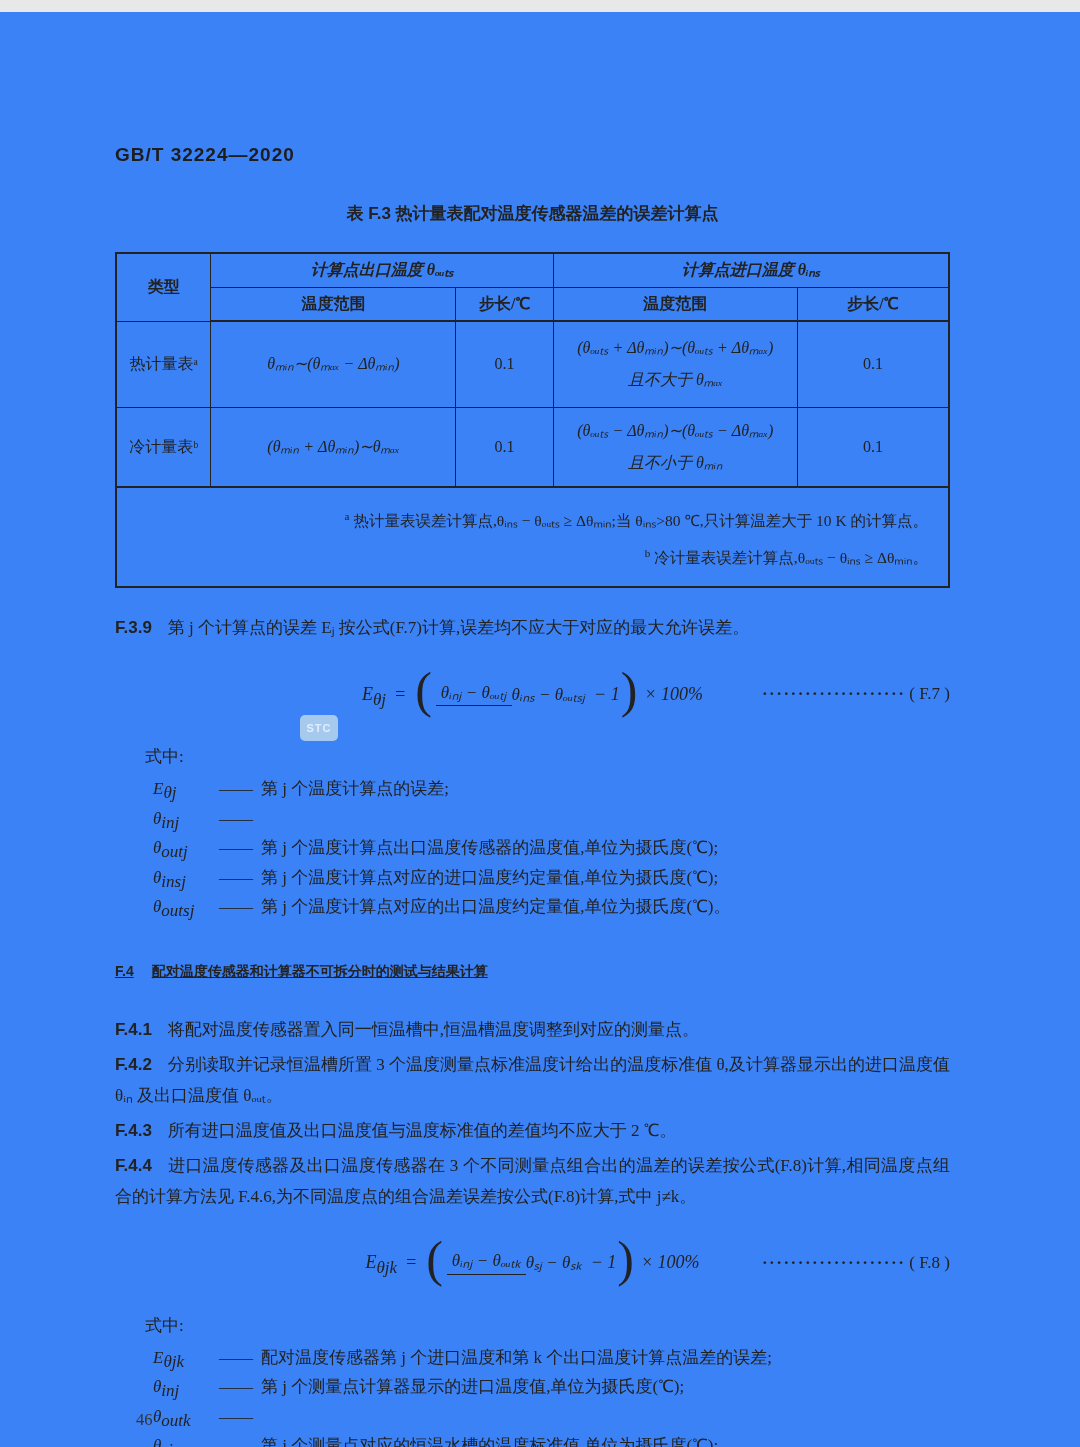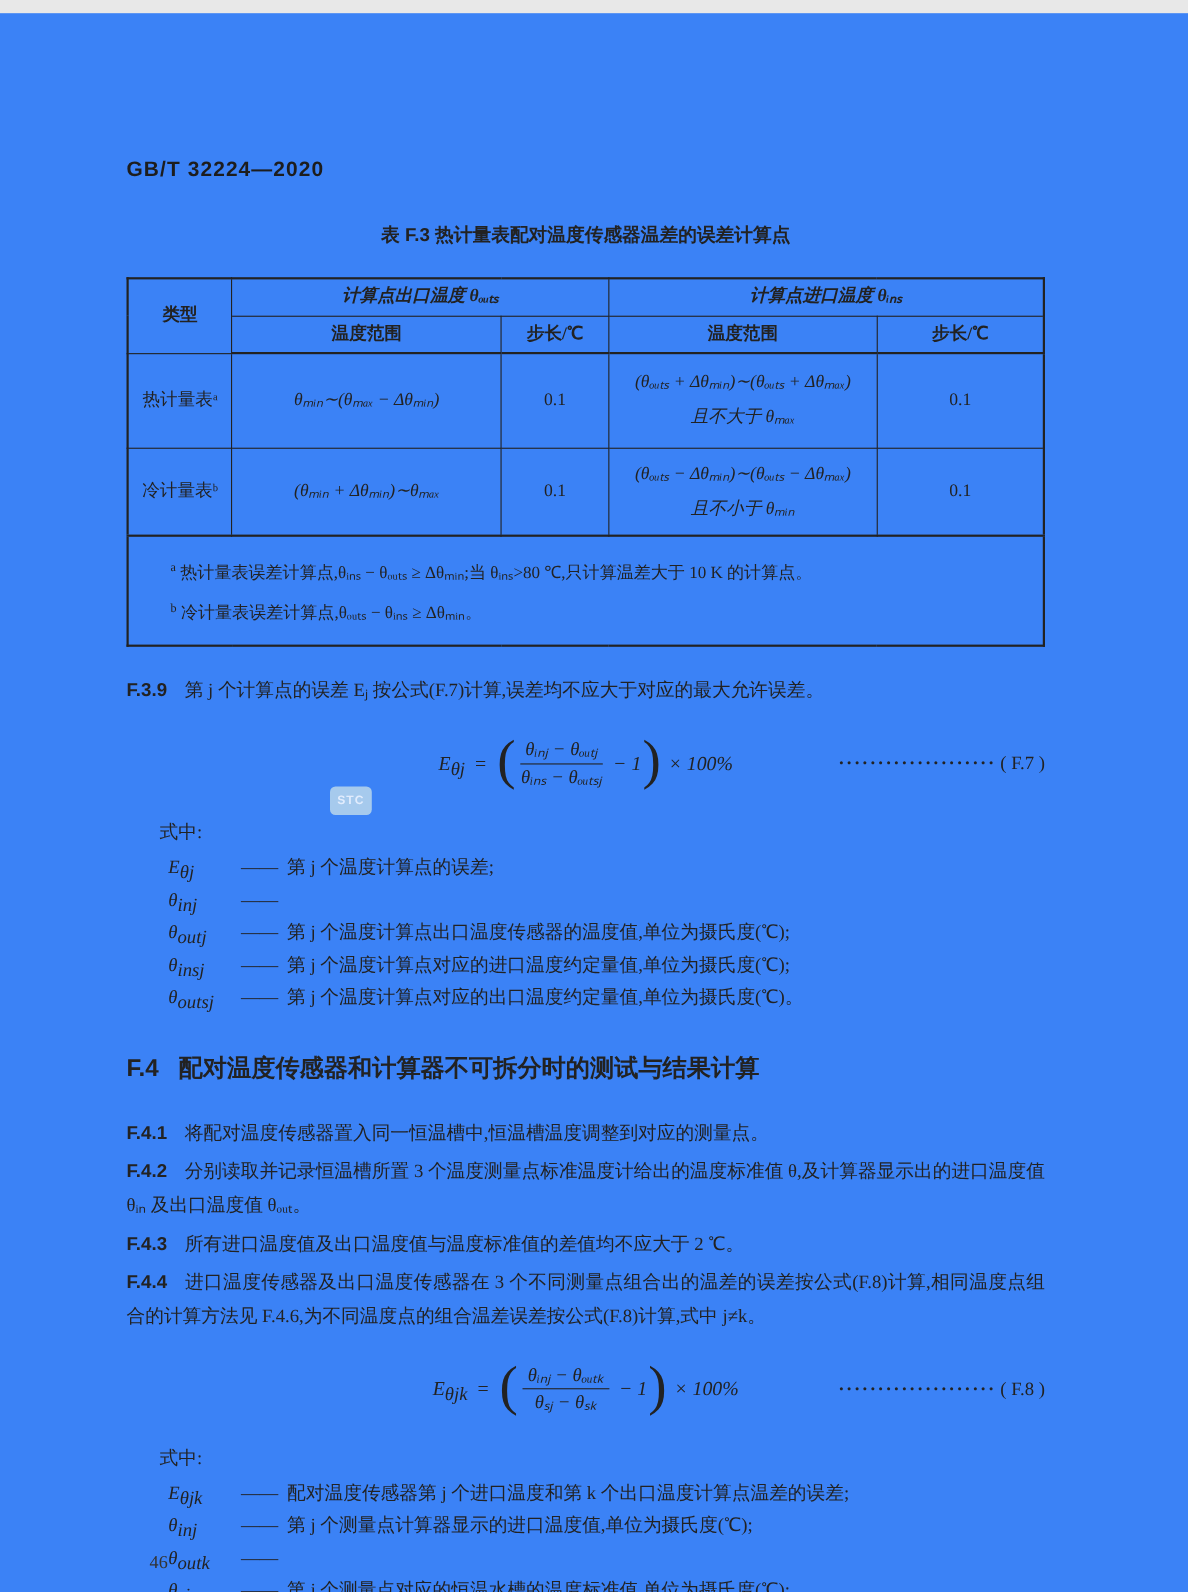--- a/index.html
+++ b/index.html
@@ -40,43 +40,43 @@
     box-sizing:border-box;
   }
   tr.hdr td { font-weight:bold; height:34px; }
   tr.hdr2 td { border-bottom:2px solid #222; }
   tr.datarow1 td { height:86px; }
   tr.datarow2 td { height:80px; }
   .cell-2line div { line-height:32px; }
   .mathcell { font-style:italic; font-size:16px; }
   tr.fnrow td {
     border-top:2px solid #222;
-    text-align:left; padding:12px 20px 12px 38px;
+    text-align:right; padding:12px 20px 12px 38px;
     height:86px; vertical-align:middle;
     font-size:15.5px; line-height:33px;
   }
   tr.fnrow sup { font-size:11px; margin-right:4px; }
   .para { margin:4px 0; }
   .plabel {
     font-weight:bold; font-family:"Liberation Sans", sans-serif;
     margin-right:16px;
   }
   .h-f4 {
     font-weight:bold; font-family:"Liberation Sans", sans-serif;
-    font-size:22px; margin:36px 0 30px; line-height:26px;
+    font-size:14px; margin:36px 0 30px; line-height:26px;text-decoration:underline;
   }
   .h-f4 .plabel { margin-right:18px; }
   .mt24 { margin-top:24px; }
   .formula {
     position:relative;
     display:flex; align-items:center; justify-content:center;
     margin:12px 0 8px; height:78px;
     font-style:italic; font-size:18px; line-height:1.2;
   }
-  .frac { display:inline-flex; flex-direction:column; text-align:center; font-size:17px; margin:0 3px; }
+  .frac { display:inline-flex; flex-direction:row; text-align:center; font-size:17px; margin:0 3px; }
   .frac .num { border-bottom:1.4px solid #222; padding:0 5px 2px; }
   .frac .den { padding-top:2px; }
   .bigp { font-style:normal; font-size:50px; font-weight:300; line-height:0; padding:0 1px 8px; }
   .f-eq { margin:0 8px; }
   .f-tail { margin-left:6px; }
   .f-factor { margin-left:6px; }
   sub { font-size:17px; line-height:0; }
   .f-label {
     position:absolute; right:0; top:50%; transform:translateY(-50%);
     font-style:normal; font-size:17px; white-space:nowrap;

